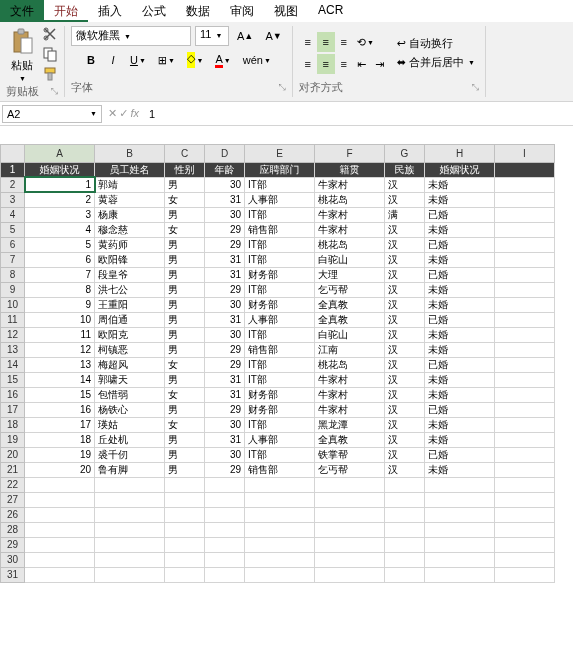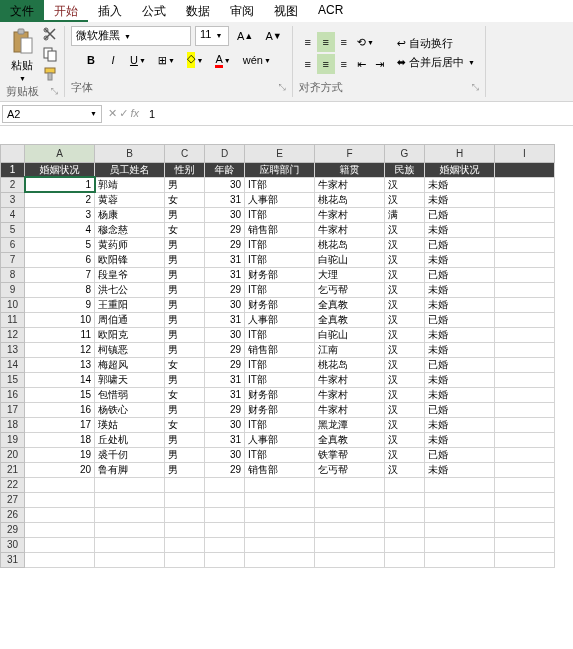--- a/index.html
+++ b/index.html
@@ -486,20 +486,32 @@
           <td class="col-B"></td>
           <td class="col-C"></td>
           <td class="col-D"></td>
           <td class="col-E"></td>
           <td class="col-F"></td>
           <td class="col-G"></td>
           <td class="col-H"></td>
           <td class="col-I"></td>
         </tr>
         <tr>
+          <td class="rowhdr">28</td>
+          <td class="col-A"></td>
+          <td class="col-B"></td>
+          <td class="col-C"></td>
+          <td class="col-D"></td>
+          <td class="col-E"></td>
+          <td class="col-F"></td>
+          <td class="col-G"></td>
+          <td class="col-H"></td>
+          <td class="col-I"></td>
+        </tr>
+        <tr>
           <td class="rowhdr">29</td>
           <td class="col-A"></td>
           <td class="col-B"></td>
           <td class="col-C"></td>
           <td class="col-D"></td>
           <td class="col-E"></td>
           <td class="col-F"></td>
           <td class="col-G"></td>
           <td class="col-H"></td>
           <td class="col-I"></td>

